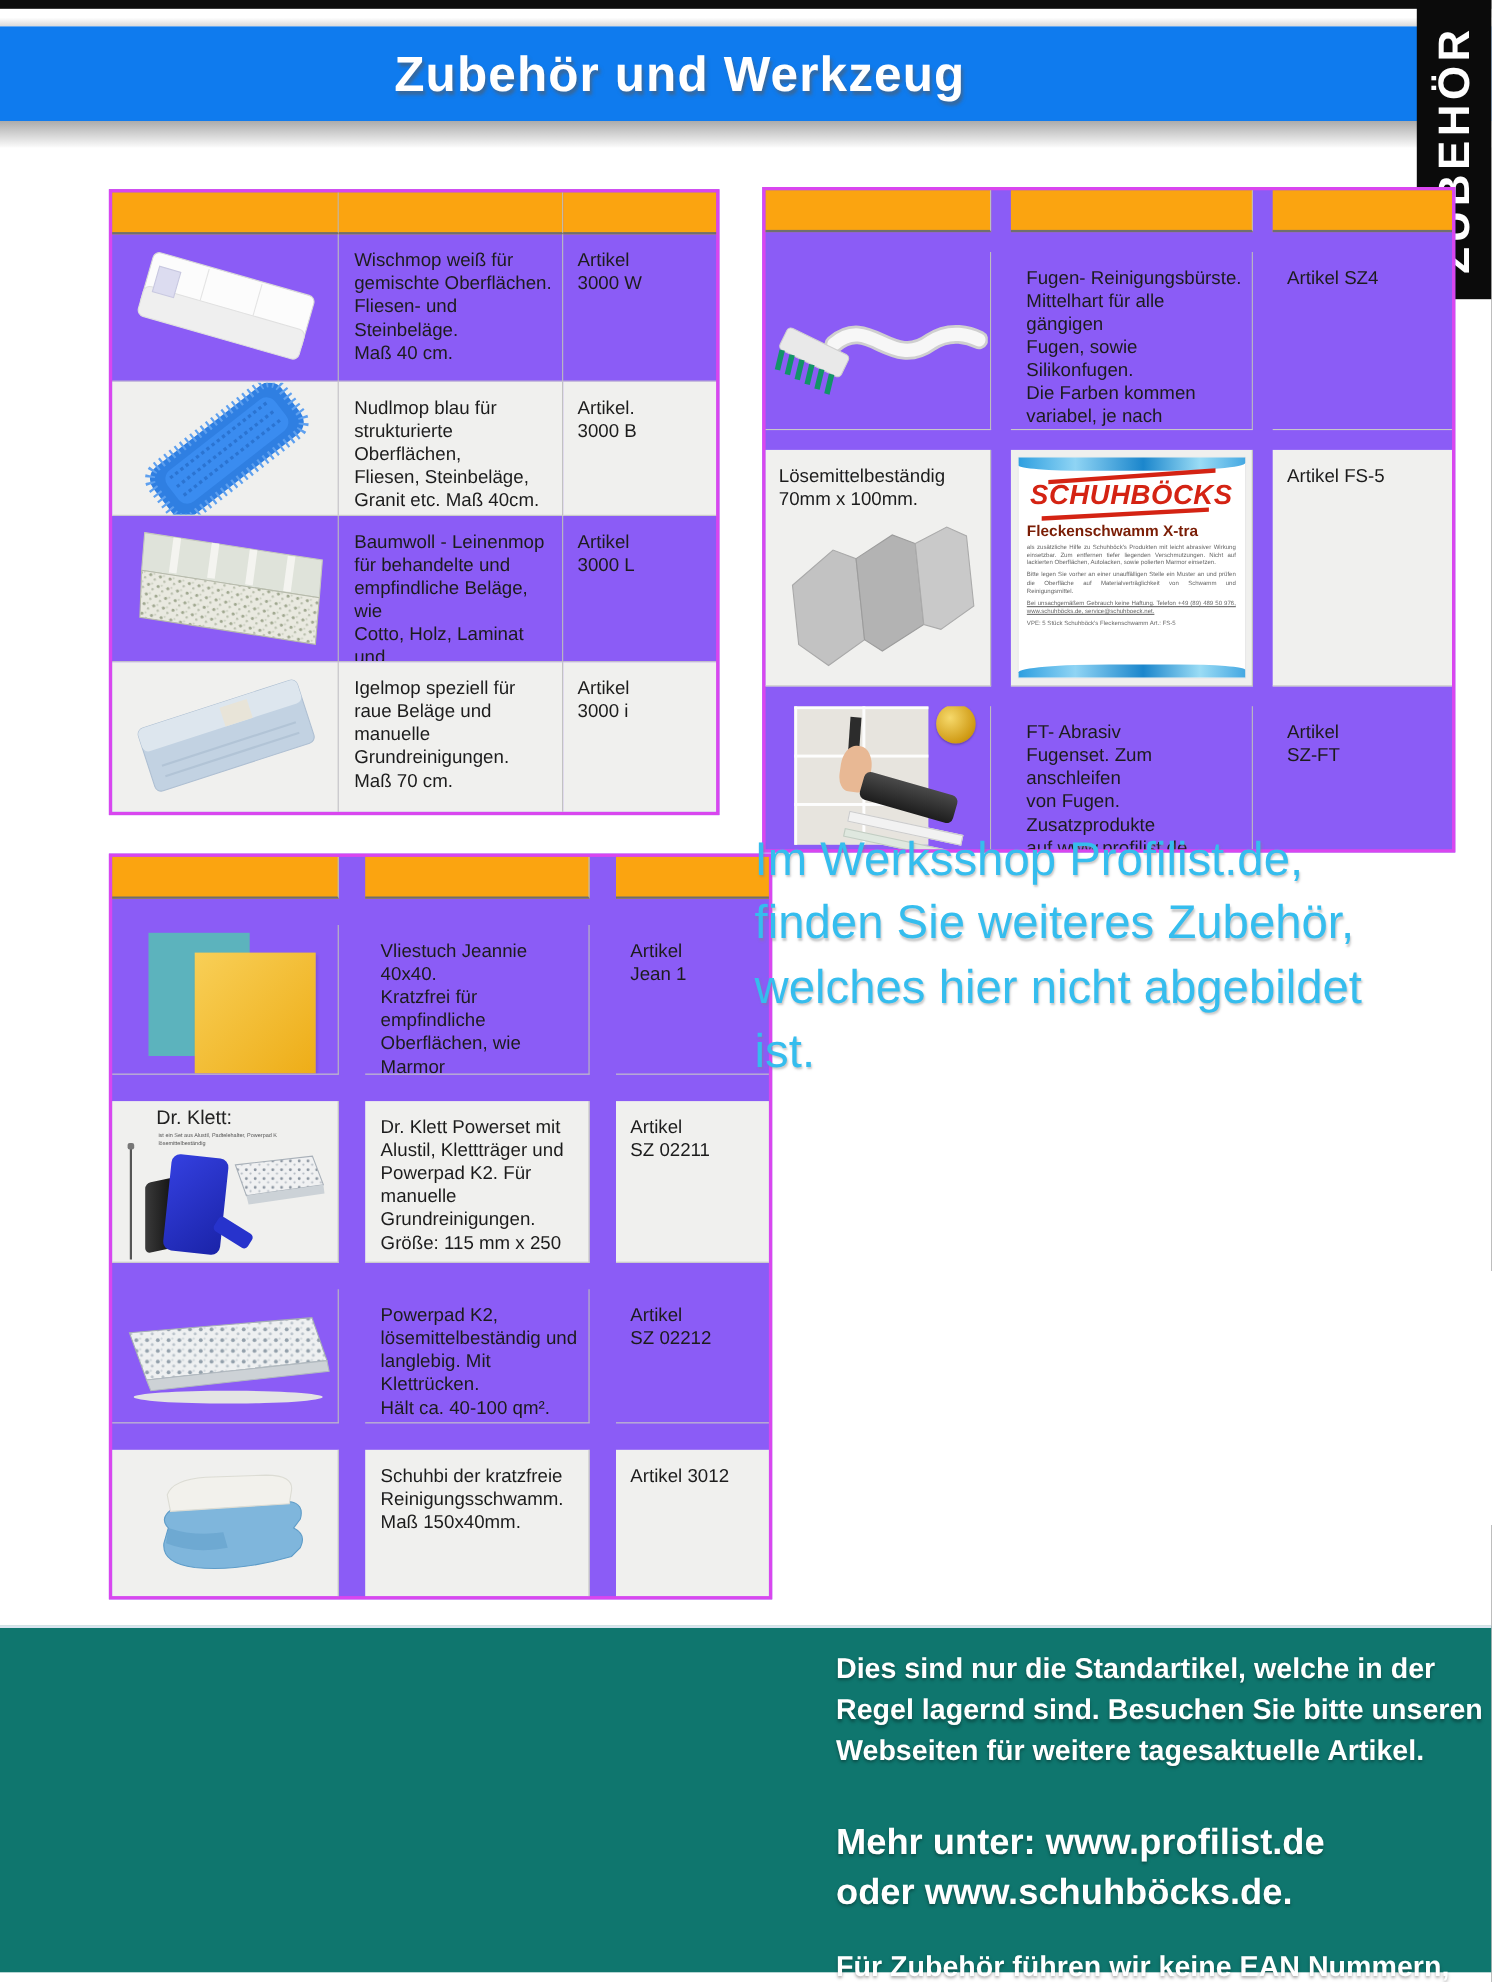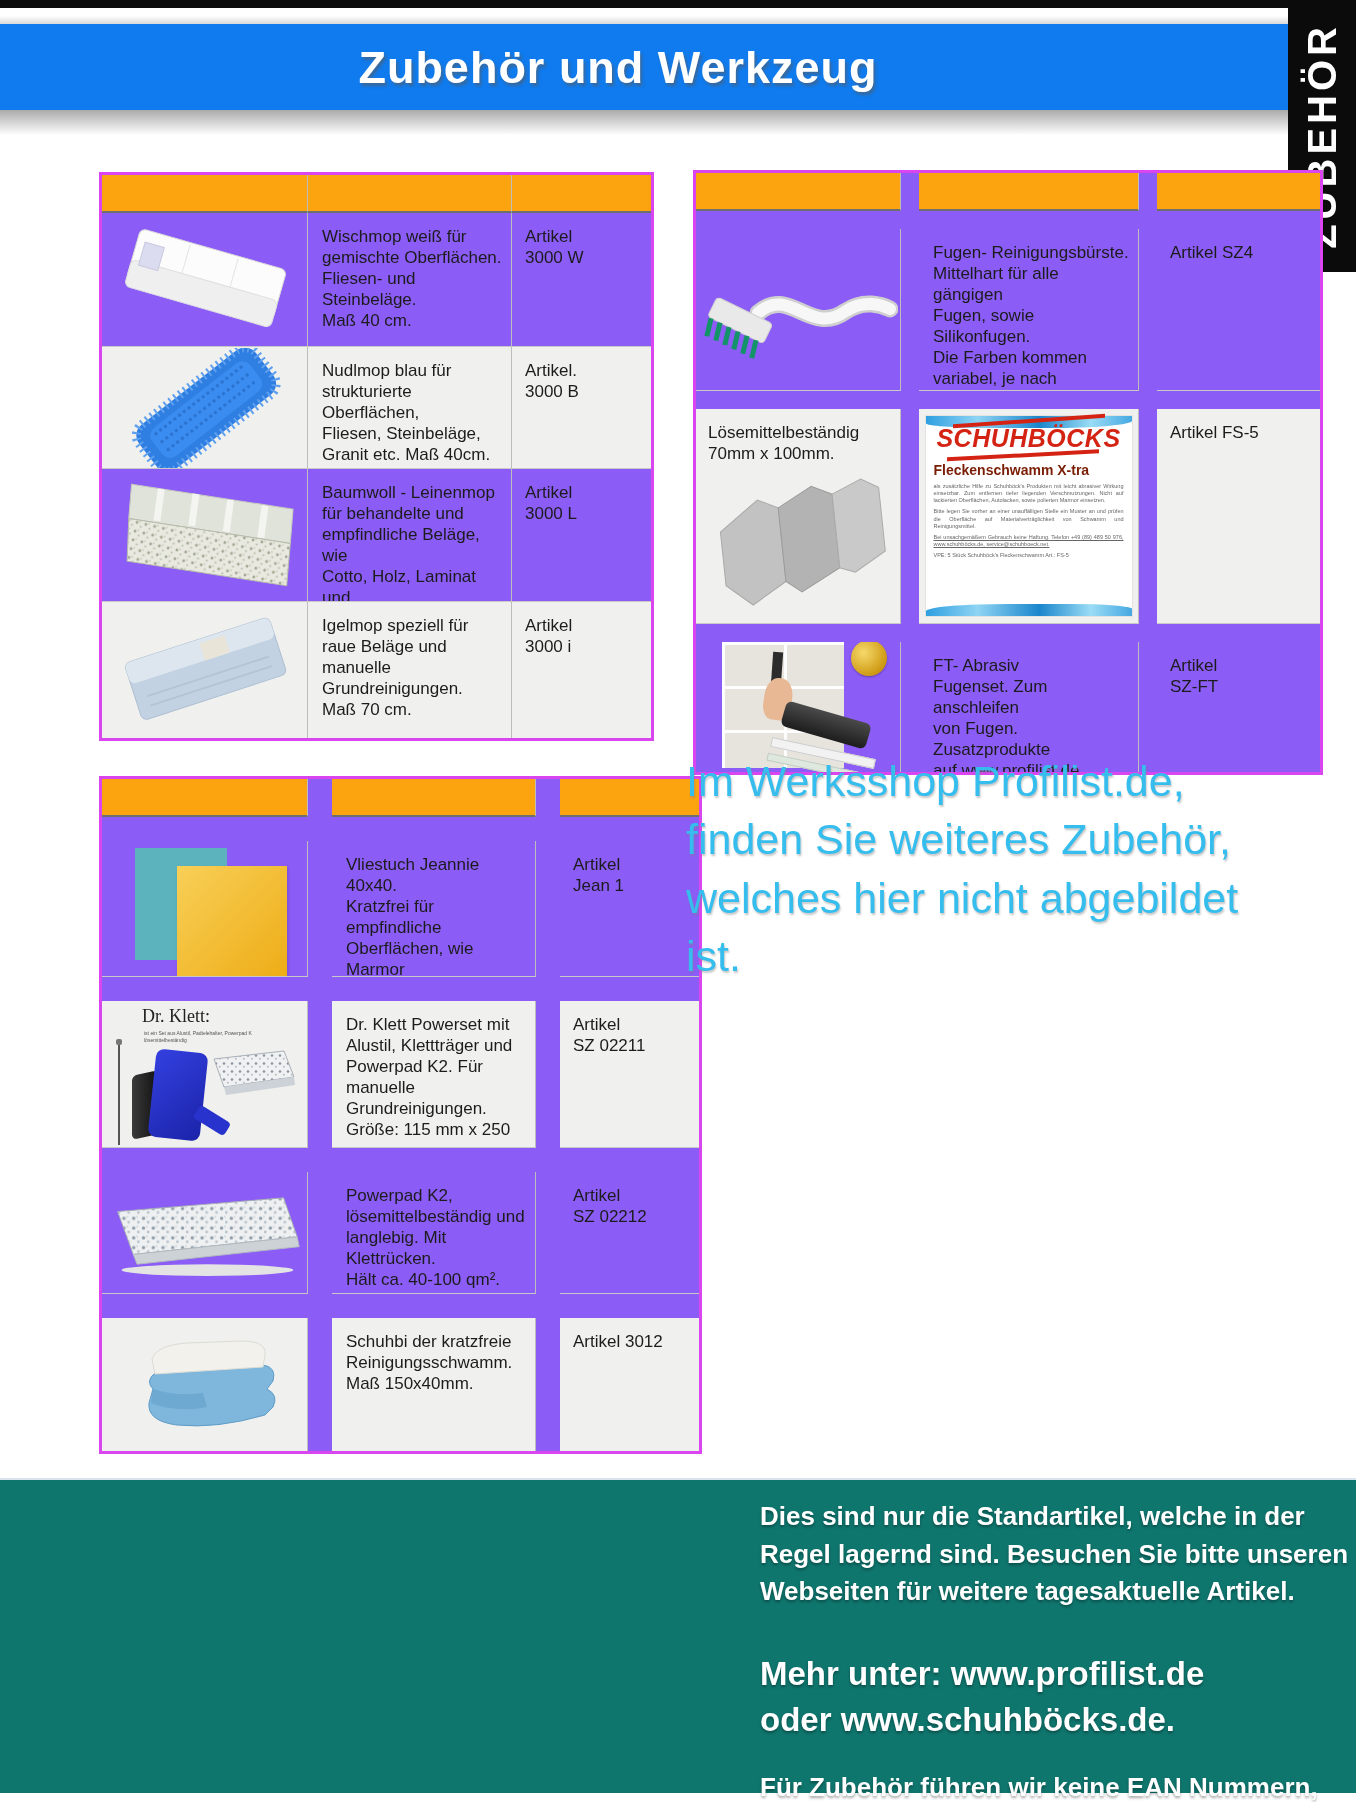--- a/index.html
+++ b/index.html
@@ -37,21 +37,21 @@
 
   .solvcell{padding:13px 6px 0 12px;font-size:17px;line-height:1.24;}
 
   
   .sb-label{width:208px;height:202px;background:#fff;border:1px solid #e3e3e3;position:relative;
       padding:0 8px;box-sizing:border-box;}
   .sb-water{position:absolute;left:0;width:100%;height:12px;
       background:linear-gradient(90deg,#2e9fe0,#8fd4f4 25%,#1b86cc 55%,#9adcf5 80%,#45a8e2);}
   .sb-water.top{top:0;border-radius:0 0 40% 30%/0 0 60% 40%;}
   .sb-water.bot{bottom:0;border-radius:40% 30% 0 0/60% 40% 0 0;}
-  .sb-logo{margin-top:8px;text-align:center;font-size:25px;font-weight:bold;font-style:italic;
+  .sb-logo{margin-top:20px;text-align:center;font-size:25px;font-weight:bold;font-style:italic;
       color:#d42313;letter-spacing:0.5px;position:relative;}
   .sb-logo::before,.sb-logo::after{content:"";position:absolute;left:10%;width:80%;height:4px;background:#d42313;transform:skewY(-4deg);}
   .sb-logo::before{top:-5px;}
   .sb-logo::after{bottom:-4px;transform:skewY(-3deg) translateX(-6px);}
   .sb-product{margin-top:9px;font-size:14px;font-weight:bold;color:#7a1d05;}
   .sb-fine{margin-top:5px;font-size:5.5px;line-height:1.3;color:#666;text-align:justify;}
   .sb-fine p{margin:0 0 4px 0;}
   .sb-fine p.u{text-decoration:underline;}
 
   
@@ -67,21 +67,21 @@
   .ft-stick1{position:absolute;left:64px;top:120px;width:104px;height:8px;background:#f2f2f2;border:1px solid #ccc;transform:rotate(12deg);}
   .ft-stick2{position:absolute;left:60px;top:136px;width:108px;height:6px;background:#dfe8df;border:1px solid #c2ccc2;transform:rotate(12deg);}
 
   
   .vlt{position:relative;width:192px;height:134px;}
   .vlt .teal{position:absolute;left:26px;top:6px;width:92px;height:112px;background:#5cb3bd;}
   .vlt .gold{position:absolute;left:68px;top:24px;width:110px;height:110px;background:linear-gradient(135deg,#f8cf57,#eead17);box-shadow:1px 2px 3px rgba(0,0,0,.15);}
 
   
   .dk{position:relative;width:100%;height:100%;}
-  .dk-cap{position:absolute;left:40px;top:5px;font-size:18px;color:#222;font-family:Liberation Serif, serif;}
+  .dk-cap{position:absolute;left:40px;top:5px;font-size:18px;color:#222;}
   .dk-sub{position:absolute;left:42px;top:29px;width:150px;font-size:5px;line-height:1.3;color:#555;}
   .dk-pole{position:absolute;left:16px;top:42px;width:2px;height:102px;background:#555;}
   .dk-pole::before{content:"";position:absolute;left:-2px;top:-4px;width:6px;height:6px;background:#777;border-radius:2px;}
   .dk-wing{position:absolute;left:30px;top:72px;width:26px;height:64px;background:linear-gradient(90deg,#3a3a3a,#111);border-radius:5px;transform:skewY(-12deg);}
   .dk-holder{position:absolute;left:50px;top:50px;width:52px;height:88px;background:linear-gradient(135deg,#3440e0,#1a23a8);border-radius:8px;transform:rotate(6deg);}
   .dk-clamp{position:absolute;left:92px;top:112px;width:36px;height:15px;background:#2733cc;border-radius:4px;transform:rotate(32deg);}
 
   
   .promo{position:absolute;left:686px;top:752px;width:700px;font-size:43px;line-height:1.36;
       color:#35bdee;text-shadow:1px 2px 2px rgba(130,130,130,.45);}

